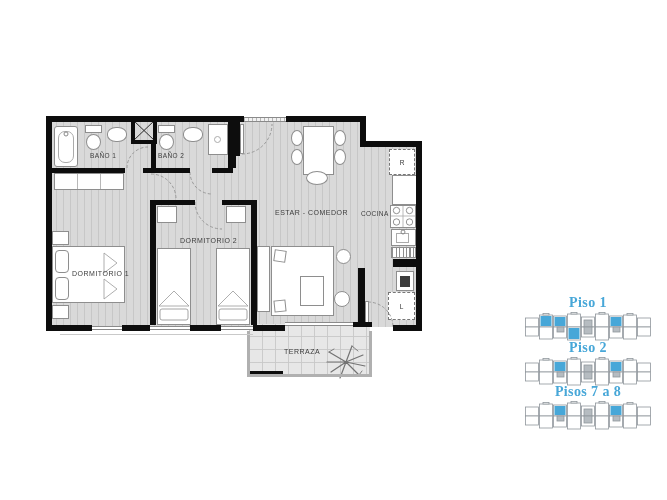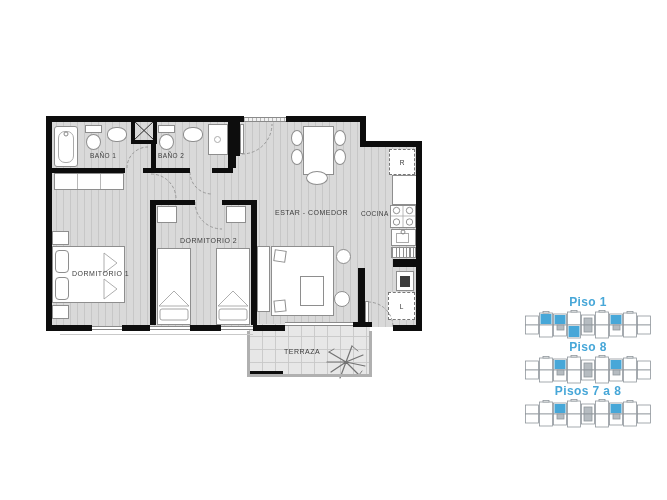--- a/index.html
+++ b/index.html
@@ -18,21 +18,21 @@
   .f{position:absolute;background:#fff;border:1px solid #8e8e8e;box-sizing:border-box;}
   .fi{position:absolute;background:#fff;border:1px solid #ababab;box-sizing:border-box;}
   .dash{border-style:dashed;border-color:#777;}
   .lbl{position:absolute;color:#3b3b3b;font-size:7px;letter-spacing:.5px;white-space:nowrap;}
   .lbl-s{position:absolute;color:#3b3b3b;font-size:6.5px;letter-spacing:.4px;white-space:nowrap;}
   .appl-letter{position:absolute;inset:0;display:flex;align-items:center;justify-content:center;
                font-size:6.5px;color:#333;}
   .overlay{position:absolute;left:0;top:0;pointer-events:none;}
   .sill{position:absolute;background:#c9c9c9;height:1px;}
   .key-item{position:absolute;width:128px;text-align:center;}
-  .key-title{font-size:12px;font-weight:bold;letter-spacing:.4px;margin-bottom:1px;}
+  .key-title{font-size:14px;font-weight:bold;letter-spacing:.4px;margin-bottom:1px;font-family:Liberation Serif, serif;}
   .rack{position:absolute;border:1px solid #8e8e8e;box-sizing:border-box;
         background:repeating-linear-gradient(90deg,#8e8e8e 0 1px,#fff 1px 3.5px);}
   .htr-in{position:absolute;background:#3c3c3c;}
   .cl-line{position:absolute;background:#b8b8b8;width:1px;}
 </style>
 </head>
 <body>
 
 <div class="canvas">
 
@@ -218,21 +218,21 @@
           <rect x="59" y="15" width="8" height="7" fill="#b6bcc1" stroke="#8f969c" stroke-width="0.8"></rect>
           <rect x="32" y="15" width="7" height="5" fill="#b6bcc1" stroke="#8f969c" stroke-width="0.8"></rect>
           <rect x="88" y="15" width="7" height="5" fill="#b6bcc1" stroke="#8f969c" stroke-width="0.8"></rect>
           <rect x="15.5" y="4" width="11" height="10" fill="#47a7d8"></rect>
           <rect x="29.5" y="5" width="11" height="9" fill="#47a7d8"></rect>
           <rect x="85.5" y="5" width="11" height="9" fill="#47a7d8"></rect>
           <rect x="43.5" y="16" width="11" height="11" fill="#47a7d8"></rect>
         </svg>
     </div>
     <div class="key-item" style="left:524px;top:340px;">
-      <div class="key-title" style="color: rgb(71, 167, 216);">Piso 8</div>
+      <div class="key-title" style="color: rgb(71, 167, 216);">Piso 2</div>
       <svg class="key-svg" width="126" height="30" viewBox="0 0 126 30">
           <rect x="0.5" y="6" width="13" height="9" fill="#fff" stroke="#8f969c" stroke-width="0.8"></rect>
           <rect x="0.5" y="15" width="13" height="9" fill="#fff" stroke="#8f969c" stroke-width="0.8"></rect>
           <rect x="14.5" y="3" width="13" height="12" fill="#fff" stroke="#8f969c" stroke-width="0.8"></rect>
           <rect x="14.5" y="15" width="13" height="12" fill="#fff" stroke="#8f969c" stroke-width="0.8"></rect>
           <rect x="18" y="1.4" width="6" height="1.6" fill="#fff" stroke="#8f969c" stroke-width="0.8"></rect>
           <rect x="28.5" y="4" width="13" height="11" fill="#fff" stroke="#8f969c" stroke-width="0.8"></rect>
           <rect x="28.5" y="15" width="13" height="11" fill="#fff" stroke="#8f969c" stroke-width="0.8"></rect>
           <rect x="42.5" y="2" width="13" height="13" fill="#fff" stroke="#8f969c" stroke-width="0.8"></rect>
           <rect x="42.5" y="15" width="13" height="13" fill="#fff" stroke="#8f969c" stroke-width="0.8"></rect>

